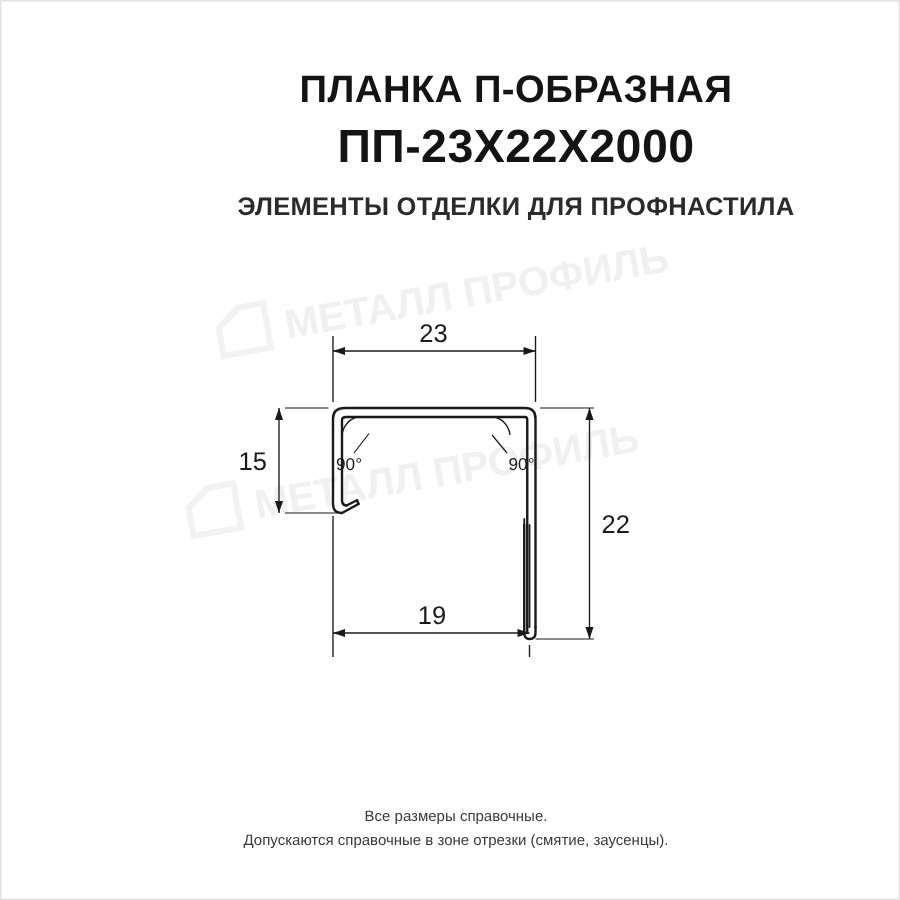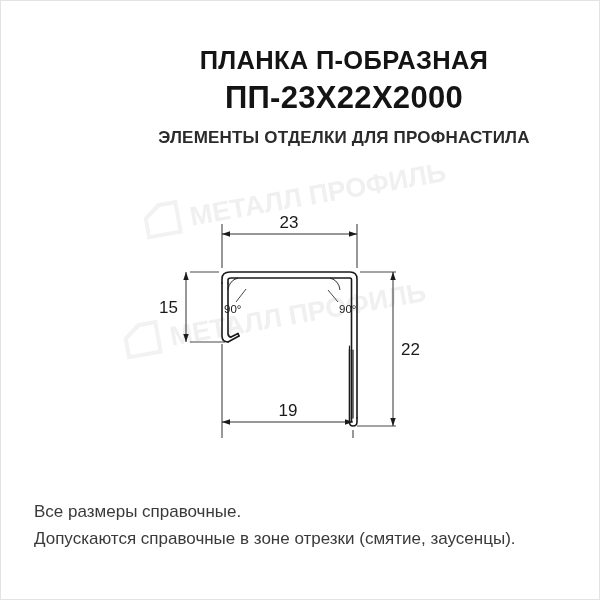--- a/index.html
+++ b/index.html
@@ -67,25 +67,26 @@
   }
   .watermarks {
     position: absolute;
     left: 0; top: 150px;
     width: 600px; height: 330px;
     pointer-events: none;
   }
   .footer {
     position: absolute;
     left: 34px;
-    bottom: 48px;
+    bottom: 32px;
     width: 540px;
-    font-size: 17px;
+    font-size: 10px;
     line-height: 1.55;
     color: #3a3a3a;
+    text-align: center;
   }
   .footer div {
     white-space: nowrap;
   }
 </style>
 </head>
 <body>
 
 <div class="page">
 

